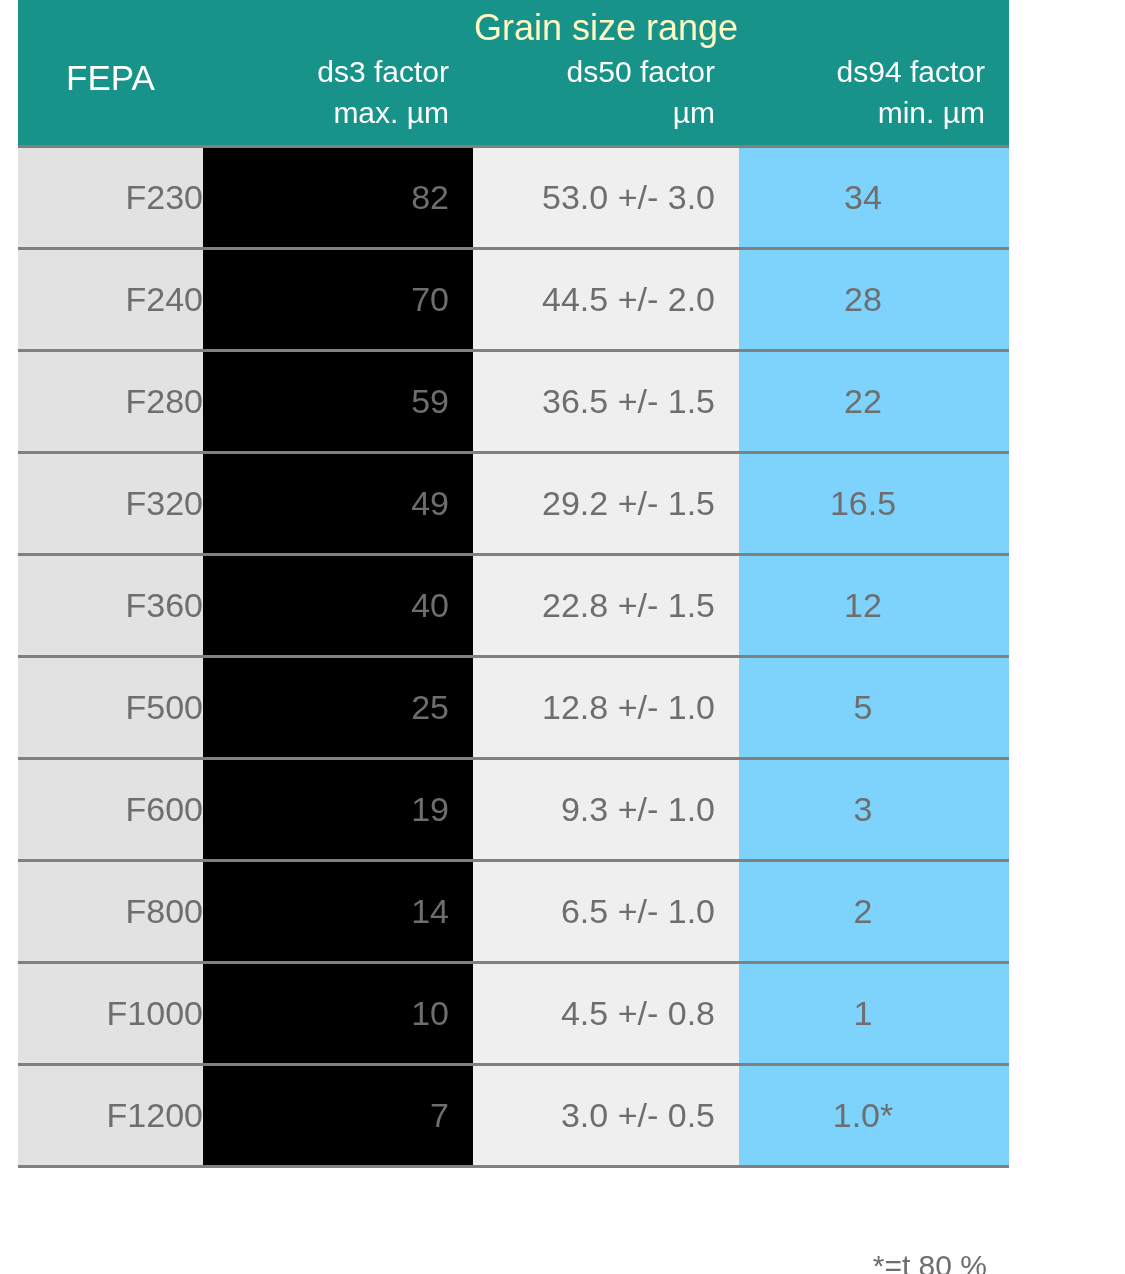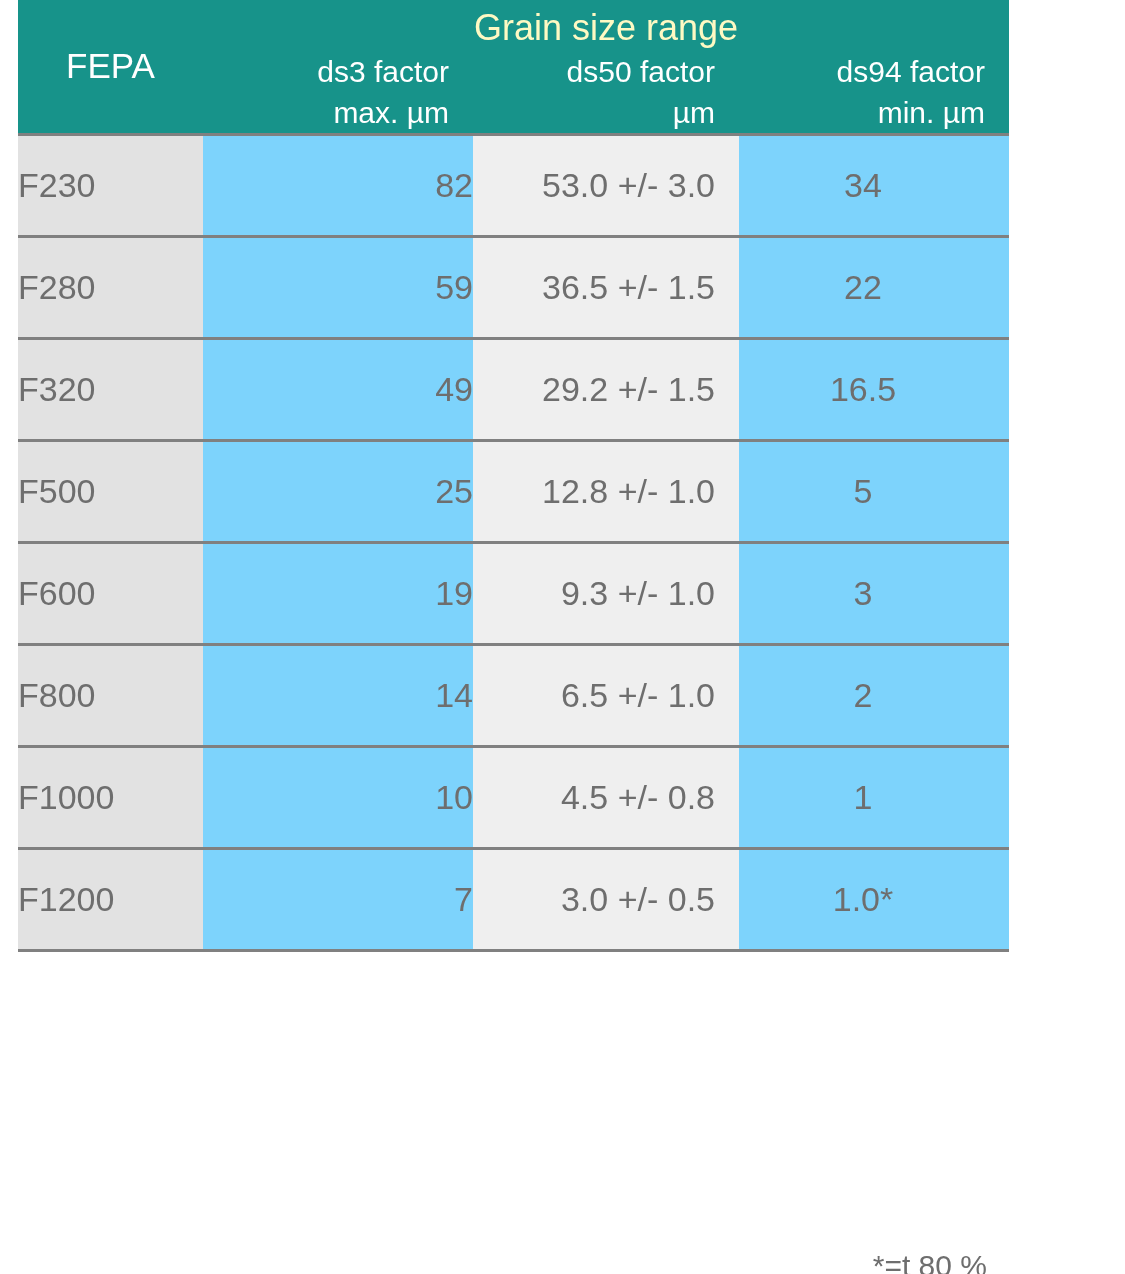--- a/index.html
+++ b/index.html
@@ -59,43 +59,45 @@
     text-align: center;
     padding-bottom: 47px;
     white-space: nowrap;
   }
 
   .hd-sub {
     font-size: 30px;
     line-height: 41px;
     text-align: right;
     padding-right: 24px;
+    padding-bottom: 12px;
     white-space: nowrap;
   }
   .hd-sub .l2 { display: block; }
 
   
   tbody td {
     height: 99px;
     padding: 0;
     border: 0;
     border-bottom: 3px solid #808080;
     font-size: 34px;
     color: #6e6e6e;
     background: #ffffff;
     vertical-align: middle;
   }
 
   tbody td.col-fepa {
     background: #e2e2e2;
-    text-align: left;
+    text-align: right;
   }
   tbody td.col-ds3 {
-    background: #7dd3fc;
-    text-align: right;
+    background: #000000;
+    text-align: right;
+    padding-right: 24px;
   }
   tbody td.col-ds50 {
     background: #efefef;
     text-align: right;
     padding-right: 24px;
   }
   tbody td.col-ds94 {
     background: #7dd3fc;
     text-align: center;
     padding-right: 22px;
@@ -175,32 +177,44 @@
     </thead>
 
     <tbody id="table-body">
         <tr>
           <td class="col-fepa">F230</td>
           <td class="col-ds3">82</td>
           <td class="col-ds50">53.0 +/- 3.0</td>
           <td class="col-ds94">34</td>
         </tr>
         <tr>
+          <td class="col-fepa">F240</td>
+          <td class="col-ds3">70</td>
+          <td class="col-ds50">44.5 +/- 2.0</td>
+          <td class="col-ds94">28</td>
+        </tr>
+        <tr>
           <td class="col-fepa">F280</td>
           <td class="col-ds3">59</td>
           <td class="col-ds50">36.5 +/- 1.5</td>
           <td class="col-ds94">22</td>
         </tr>
         <tr>
           <td class="col-fepa">F320</td>
           <td class="col-ds3">49</td>
           <td class="col-ds50">29.2 +/- 1.5</td>
           <td class="col-ds94">16.5</td>
         </tr>
         <tr>
+          <td class="col-fepa">F360</td>
+          <td class="col-ds3">40</td>
+          <td class="col-ds50">22.8 +/- 1.5</td>
+          <td class="col-ds94">12</td>
+        </tr>
+        <tr>
           <td class="col-fepa">F500</td>
           <td class="col-ds3">25</td>
           <td class="col-ds50">12.8 +/- 1.0</td>
           <td class="col-ds94">5</td>
         </tr>
         <tr>
           <td class="col-fepa">F600</td>
           <td class="col-ds3">19</td>
           <td class="col-ds50">9.3 +/- 1.0</td>
           <td class="col-ds94">3</td>

